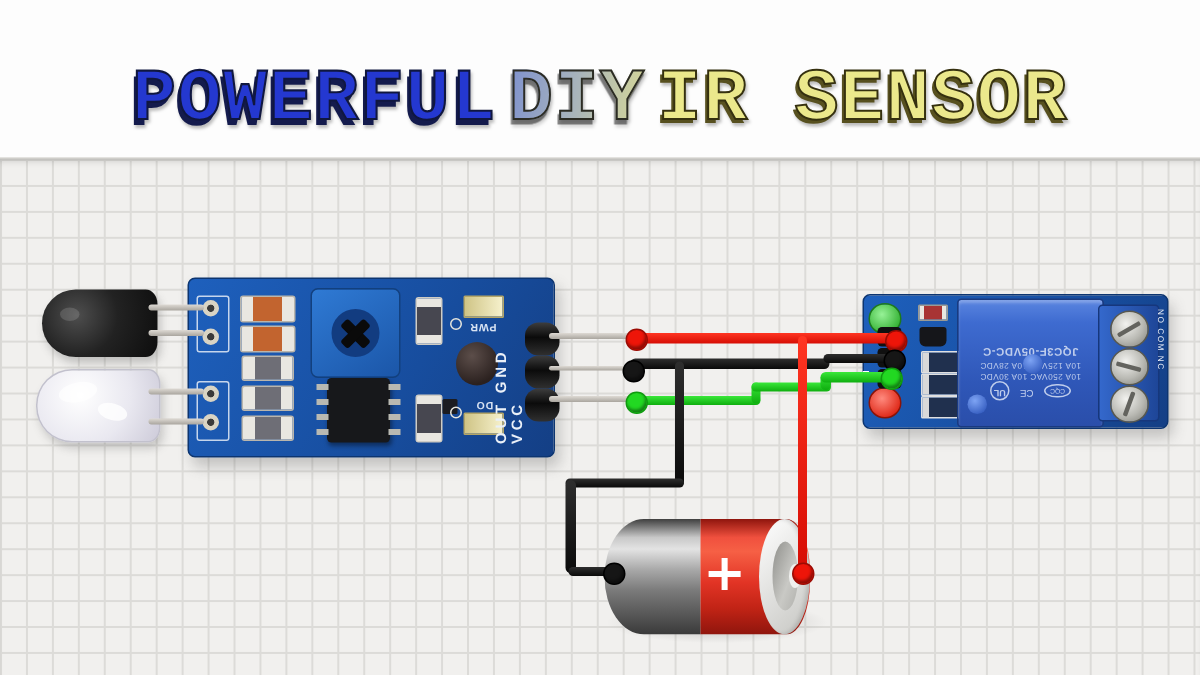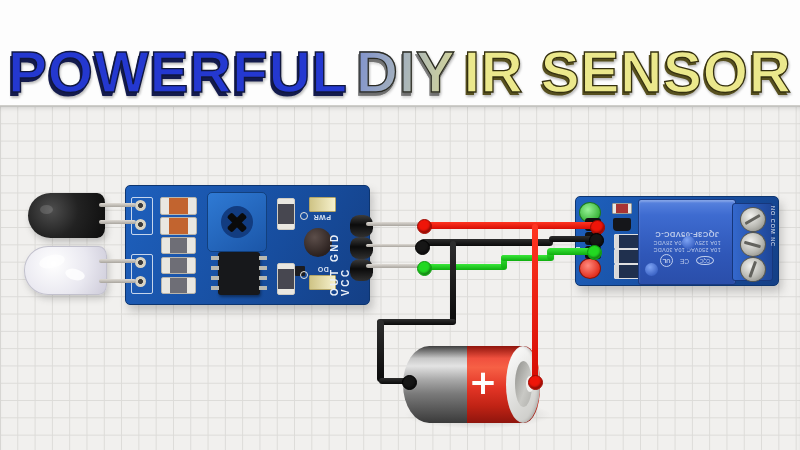--- a/index.html
+++ b/index.html
@@ -5,22 +5,22 @@
   html,body{margin:0;padding:0;}
   body{width:800px;height:450px;position:relative;overflow:hidden;background:#fdfdfd;
        font-family:"Liberation Sans",sans-serif;}
   .abs{position:absolute;}
   
   .grid{left:0;top:105px;width:800px;height:345px;background-color:#f1f0ee;
     background-image:linear-gradient(to right,#dcdbd8 1px,transparent 1px),
                      linear-gradient(to bottom,#dcdbd8 1px,transparent 1px);
     background-size:17.3px 17.3px;border-top:1px solid #cfceca;box-shadow:inset 0 4px 6px -4px rgba(0,0,0,.25);}
   
-  h1.title{left:0;right:0;top:37px;margin:0;text-align:center;font-family:Liberation Sans, sans-serif;
-    font-weight:bold;font-size:58px;line-height:1.2;letter-spacing:1px;white-space:nowrap;
+  h1.title{left:0;right:0;top:37px;margin:0;text-align:center;font-family:Liberation Mono, monospace;
+    font-weight:bold;font-size:49px;line-height:1.2;letter-spacing:1px;white-space:nowrap;
     filter:drop-shadow(1px 2px 1px rgba(0,0,0,.25));}
   .w1{color:#2438d0;-webkit-text-stroke:1.4px #10173f;text-shadow:-2px 4px 0 #141b4d;}
   .w2{margin:0 8px;background:linear-gradient(100deg,#7d90cf 0%,#a9b5ba 50%,#d9d995 100%);
       -webkit-background-clip:text;background-clip:text;color:transparent;
       -webkit-text-stroke:1.3px #2c2c24;filter:drop-shadow(-1px 3px 0 rgba(40,40,40,.55));}
   .w3{color:#ebe88c;-webkit-text-stroke:1.3px #35300f;text-shadow:-2px 3px 0 #57501f;}
   
   .pcb{background:linear-gradient(120deg,#1e60bd,#174d9e 60%,#143f85);border:1px solid #0d3570;
        border-radius:5px;z-index:10;box-shadow:3px 6px 9px rgba(80,80,80,.28);}
   .leg{position:absolute;height:3.5px;background:linear-gradient(180deg,#dedad4,#a9a59e);border-radius:2px;z-index:11;}

